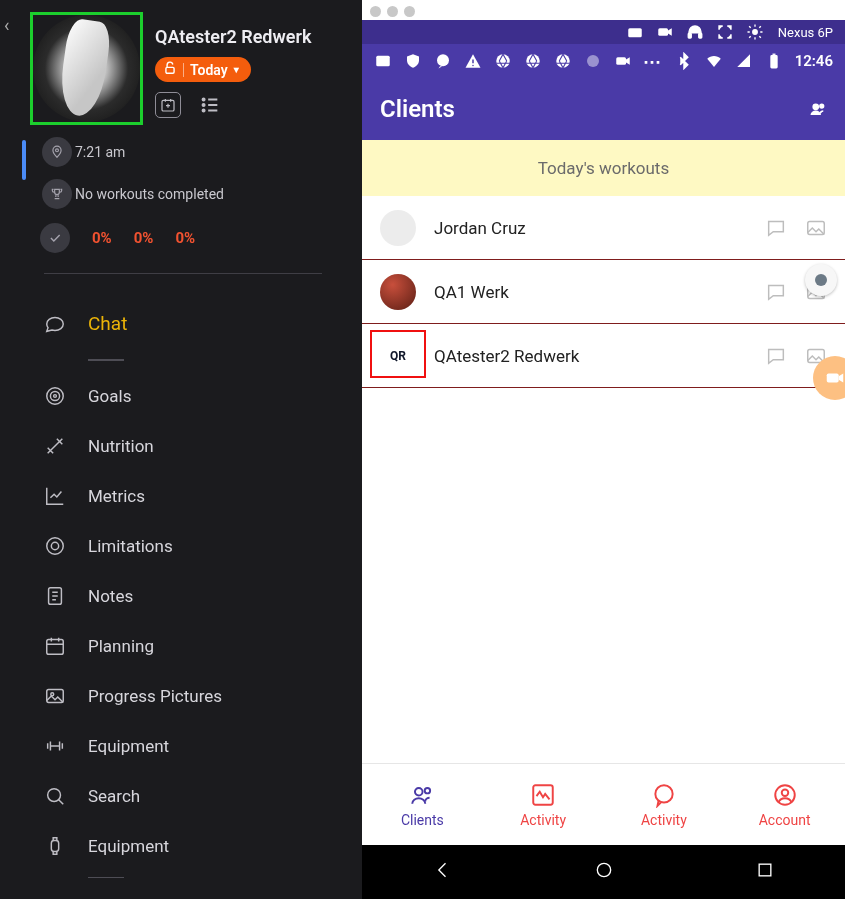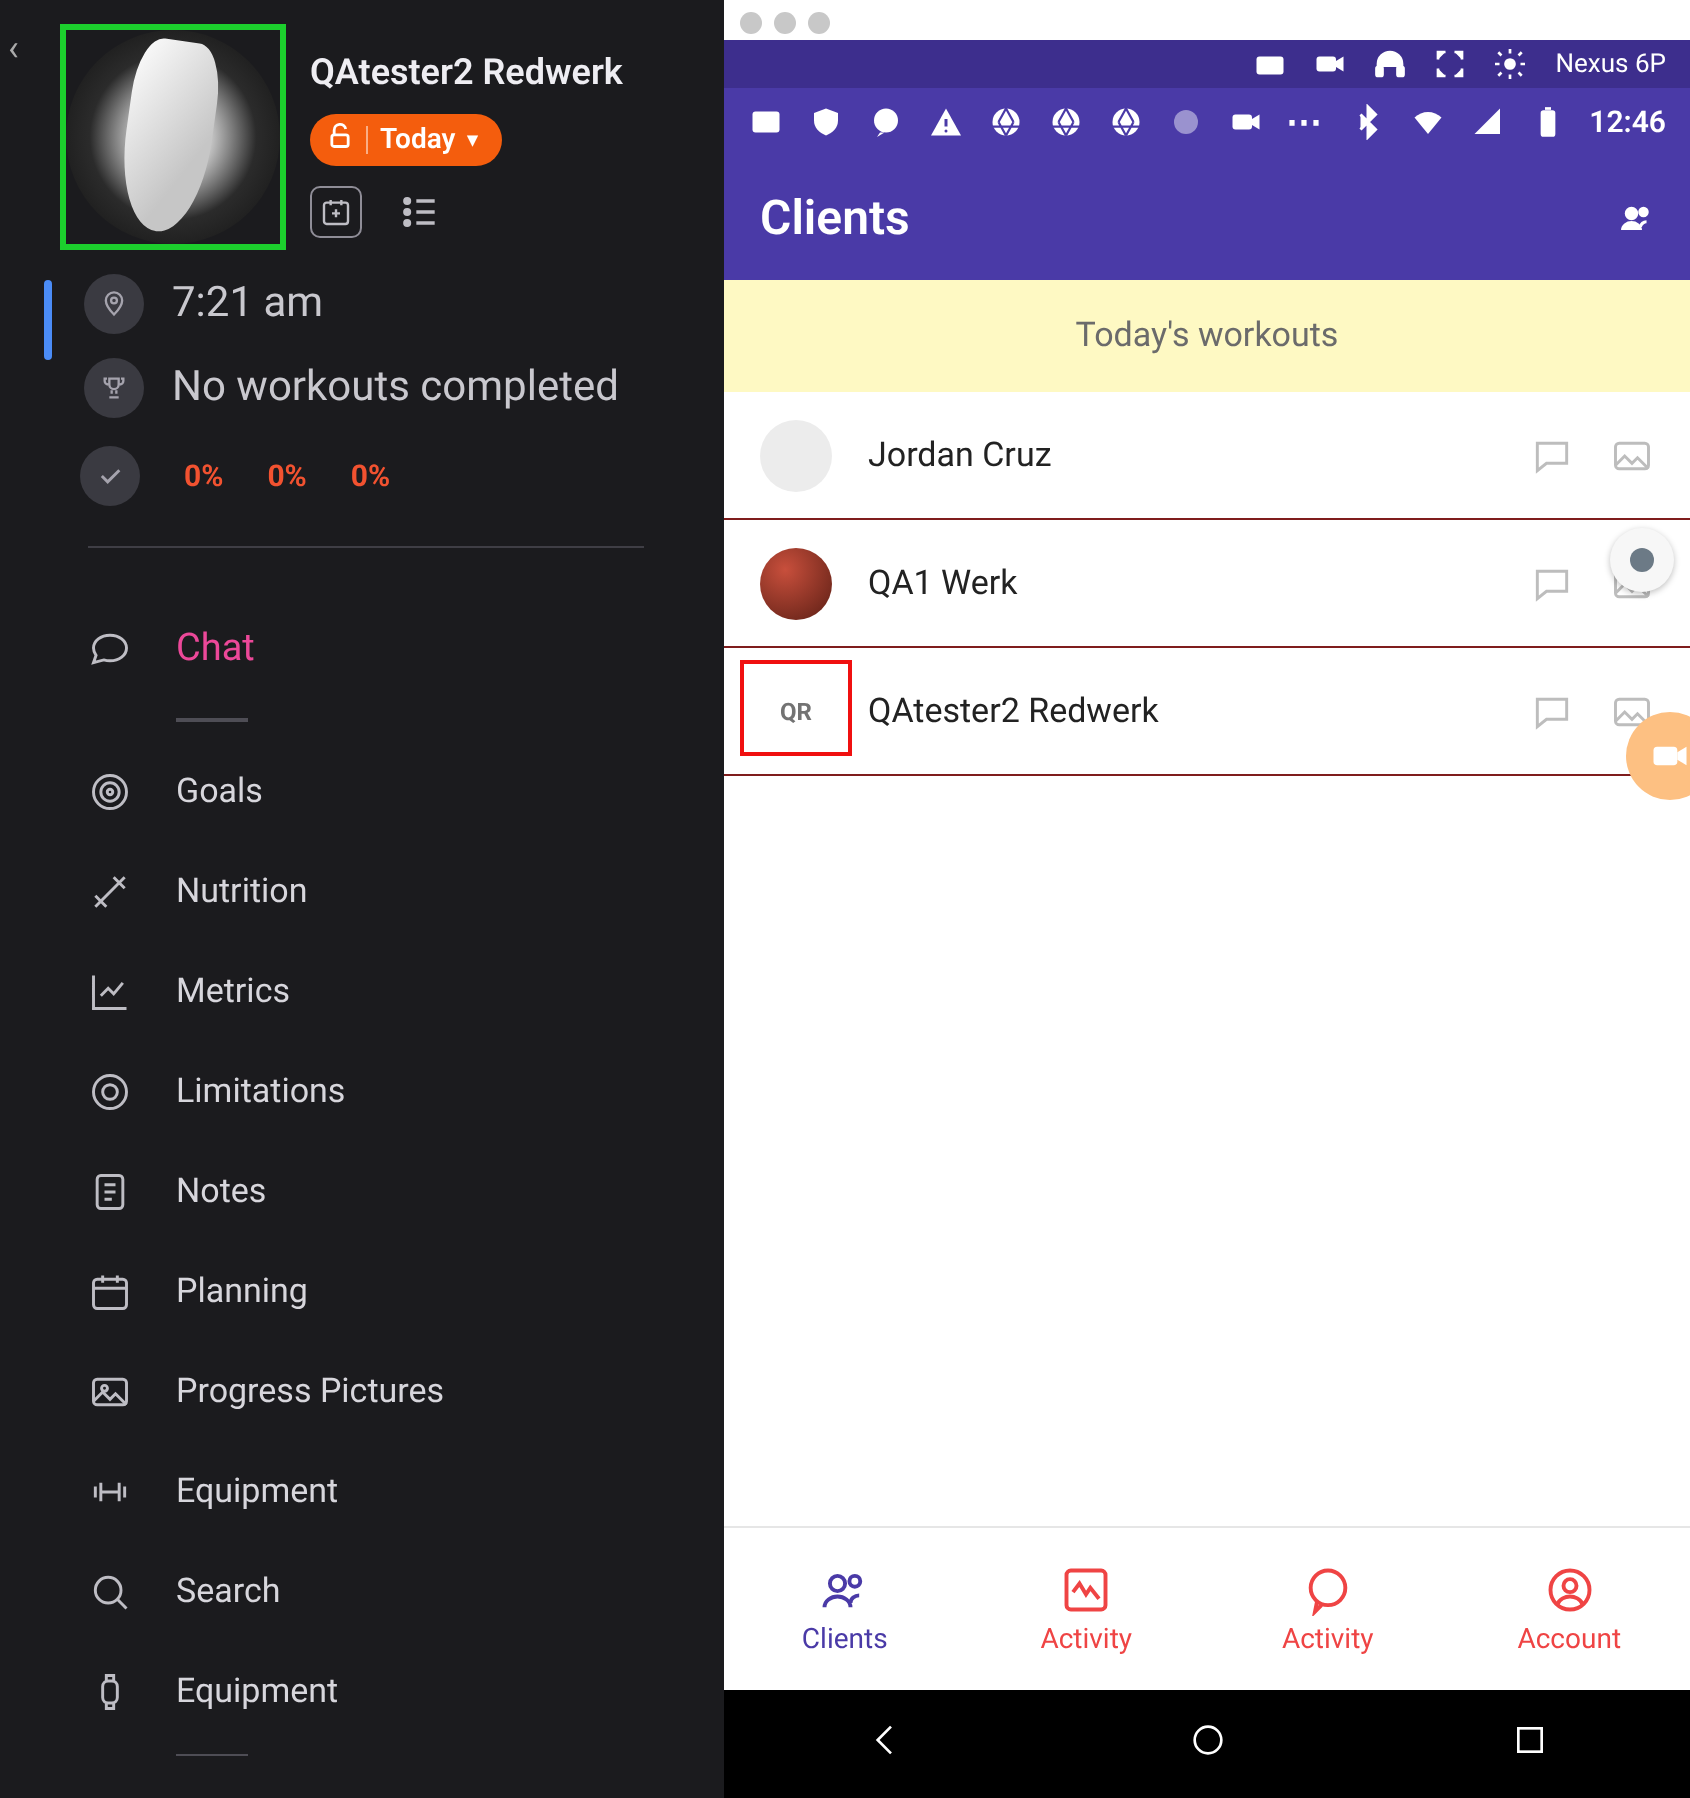--- a/index.html
+++ b/index.html
@@ -74,21 +74,21 @@
   .icon-row { display: flex; gap: 16px; margin-top: 10px; }
   .mini-icon {
     width: 26px; height: 26px;
     border: 1.5px solid #8F8D97;
     border-radius: 5px;
     display:flex; align-items:center; justify-content:center;
     font-size:13px;
     color:#BEBDC4;
   }
   .meta-block { padding: 0 0 0 42px; margin-top: 6px; }
-  .meta-row { display:flex; align-items:center; gap:14px; margin-top: 12px; font-size:21px; color:#C9C8CE;}
+  .meta-row { display:flex; align-items:center; gap:3px; margin-top: 12px; font-size:14px; color:#C9C8CE;}
   .meta-circle {
     width:30px; height:30px; border-radius:50%;
     background:#3A3A41; display:flex; align-items:center; justify-content:center;
     color:#A5A3AD; font-size:14px;
   }
   .pct-row { display:flex; gap:22px; margin-top:14px; margin-left:-2px; align-items:center;}
   .pct-row .pct { color:#F25230; font-weight:700; font-size:15px; }
   .blue-tick{
     position:absolute;
     left:22px; top:140px;
@@ -99,21 +99,21 @@
   .divider{
     height:1px; background:#3F3E45; margin:20px 40px 0 44px;
   }
   .nav { padding: 20px 0 0 44px; }
   .nav-item{
     display:flex; align-items:center; gap:22px;
     font-size:17px; color:#D7D6DC;
     padding: 14px 0;
     cursor:pointer;
   }
-  .nav-item.chat{ font-size:19px; padding:18px 0; color:#ec4899;}
+  .nav-item.chat{ font-size:19px; padding:18px 0; color:#eab308;}
   .nav-icon{ width:22px; height:22px; display:flex; align-items:center; justify-content:center; color:#BEBDC4;}
   .nav-icon svg{ width:22px; height:22px; stroke:#BEBDC4; fill:none; stroke-width:1.6;}
   .short-line{
     width:36px; height:1.5px; background:#4E4D55; margin:6px 0 10px 44px;
   }
 
   
   .phone-wrap{
     width:483px; height:899px;
     background:#fff;
@@ -158,21 +158,21 @@
     padding:0 18px; border-bottom:1px solid #7f1d1d;
   }
   .client-avatar{
     width:36px; height:36px; border-radius:50%;
     margin-right:18px;
     display:flex; align-items:center; justify-content:center;
     font-size:12px; font-weight:700;
   }
   .av-gray{ background:#ECECEC;}
   .av-red{ background: radial-gradient(circle at 35% 30%, #C84F3C, #5B1E14);}
-  .av-qr{ background:#fff; color:#737373;text-align:center; }
+  .av-qr{ background:#fff; color:#0f172a;text-align:center; }
   .red-outline{
      position:absolute;
      width:56px; height:48px;
      border:2px solid #F01010;
      left:8px; top:134px;
   }
   .client-name{ flex:1; font-size:17px; color:#222;}
   .row-ic{ width:22px; height:22px; margin-left:18px; color:#BDBDBD;}
   .row-ic svg{ width:22px; height:22px; stroke:#BDBDBD; fill:none; stroke-width:1.6;}
   .float-dot{

